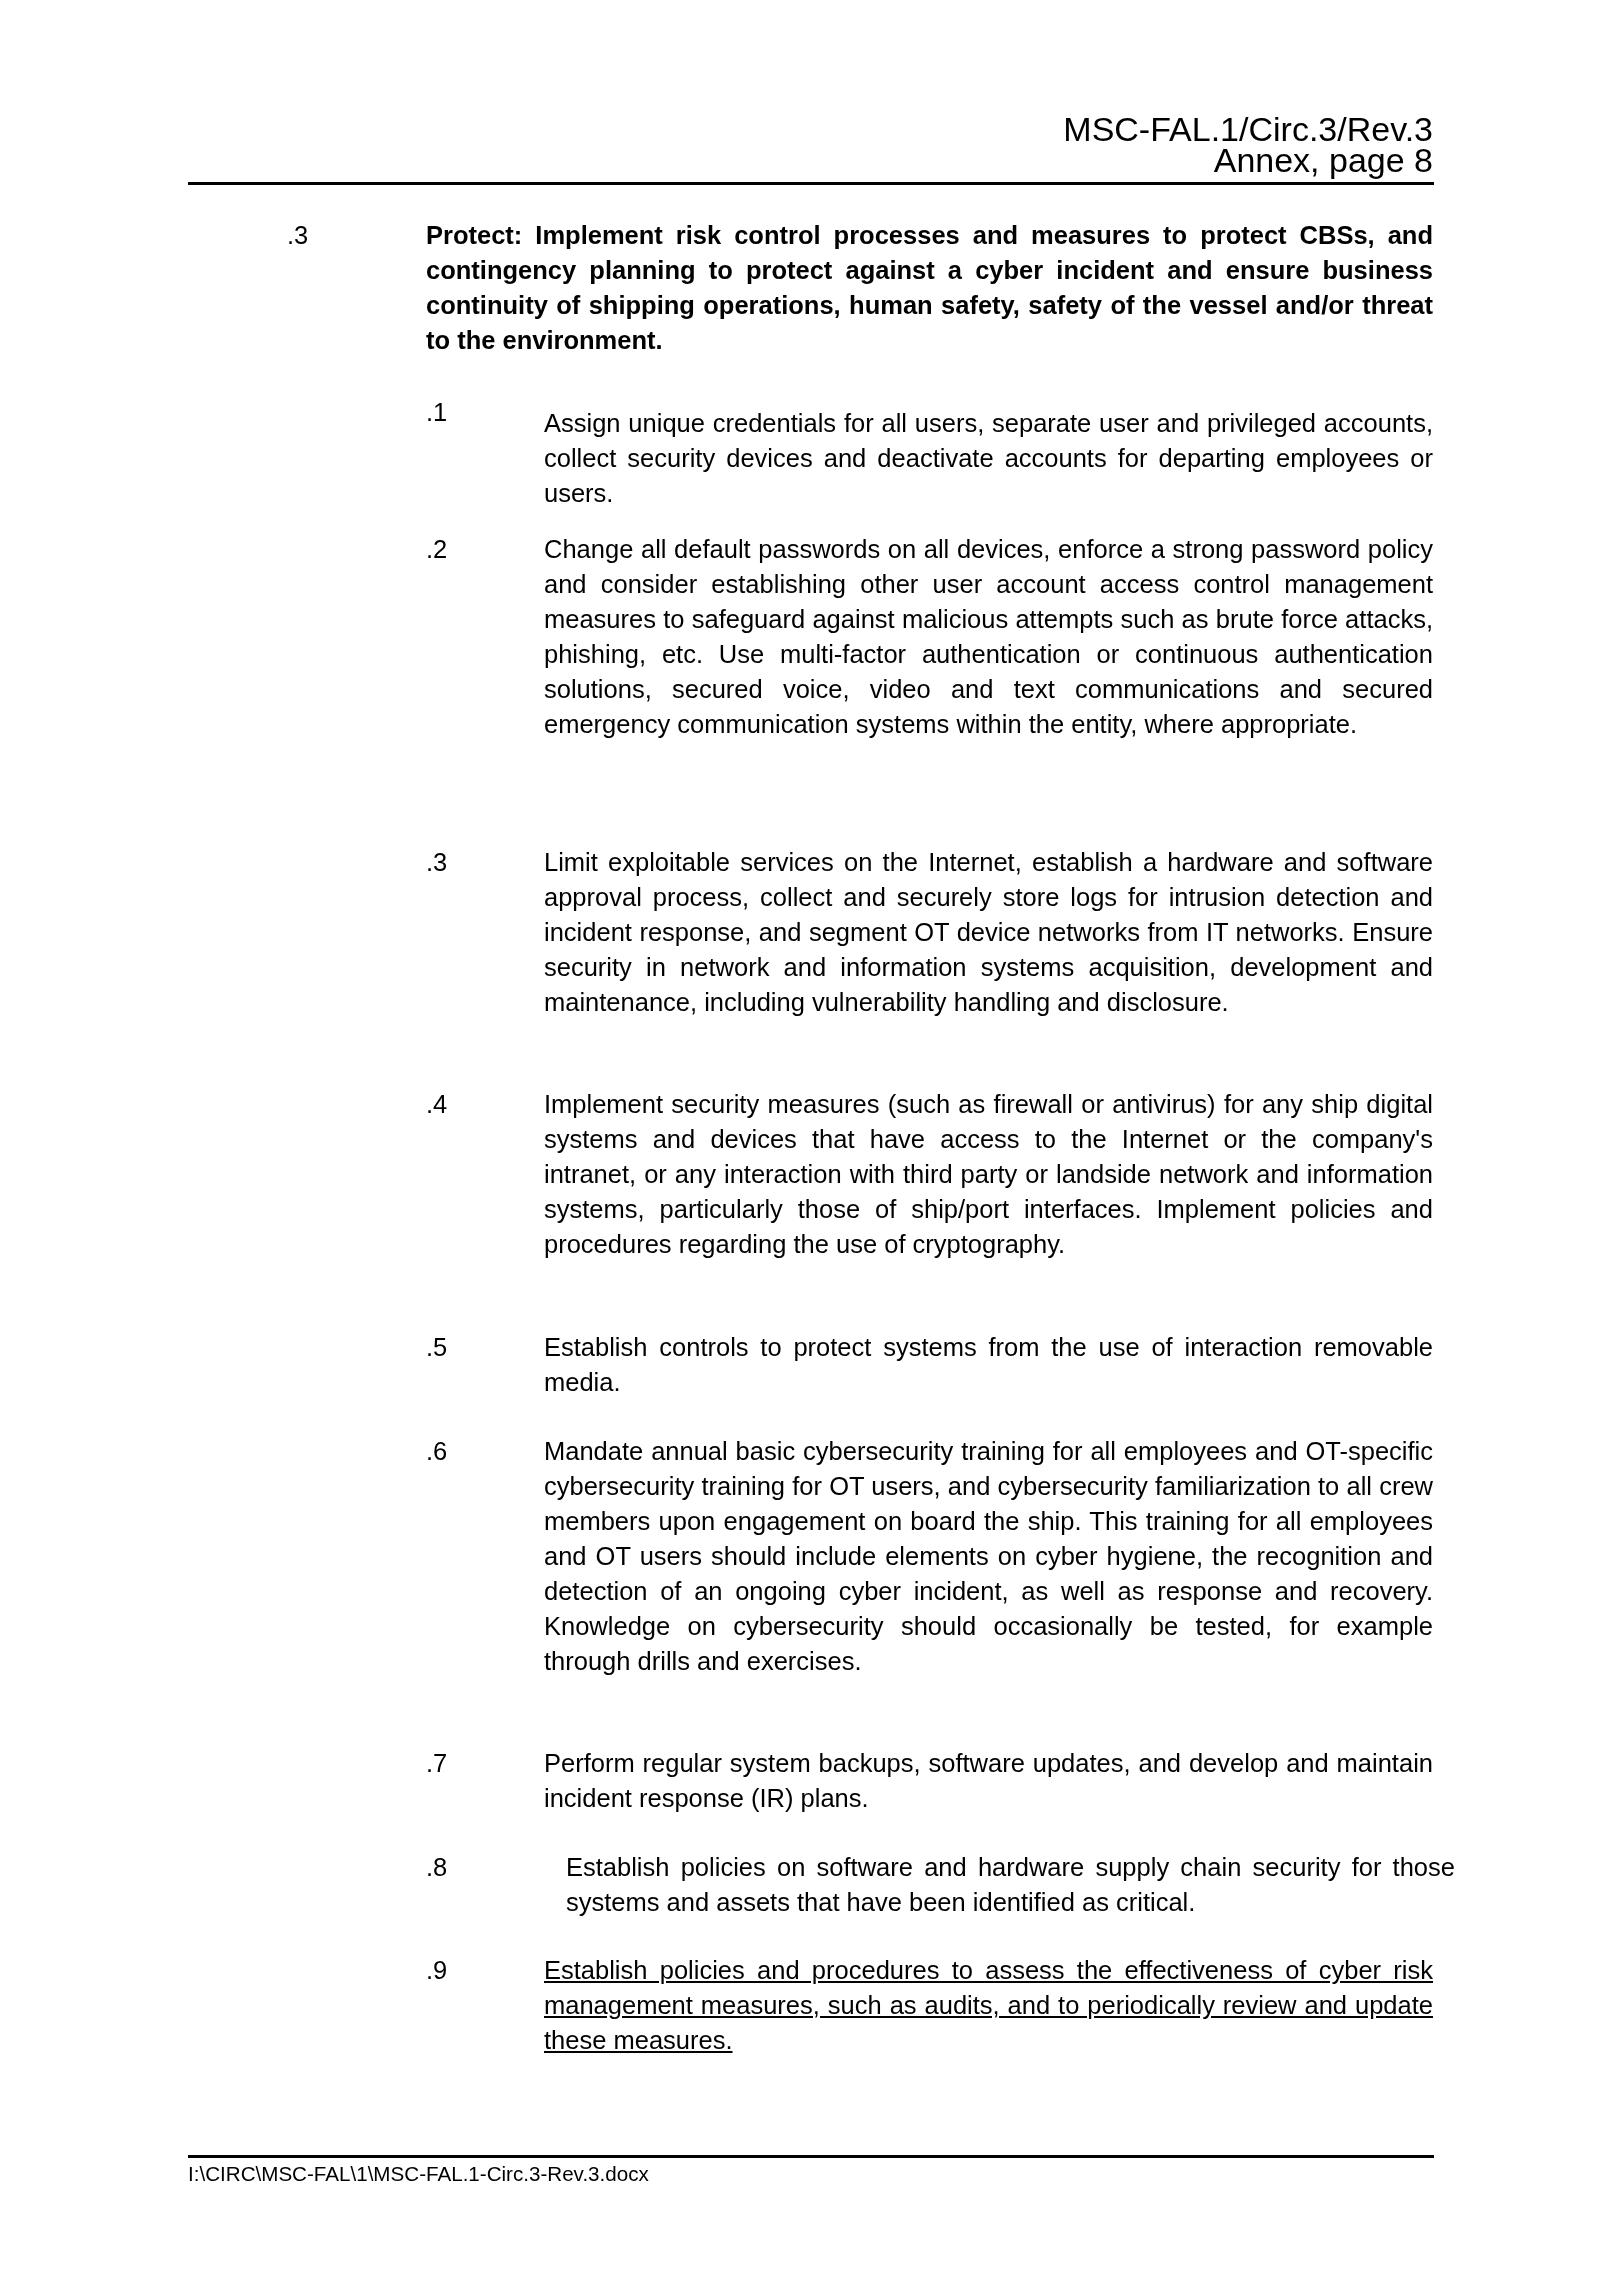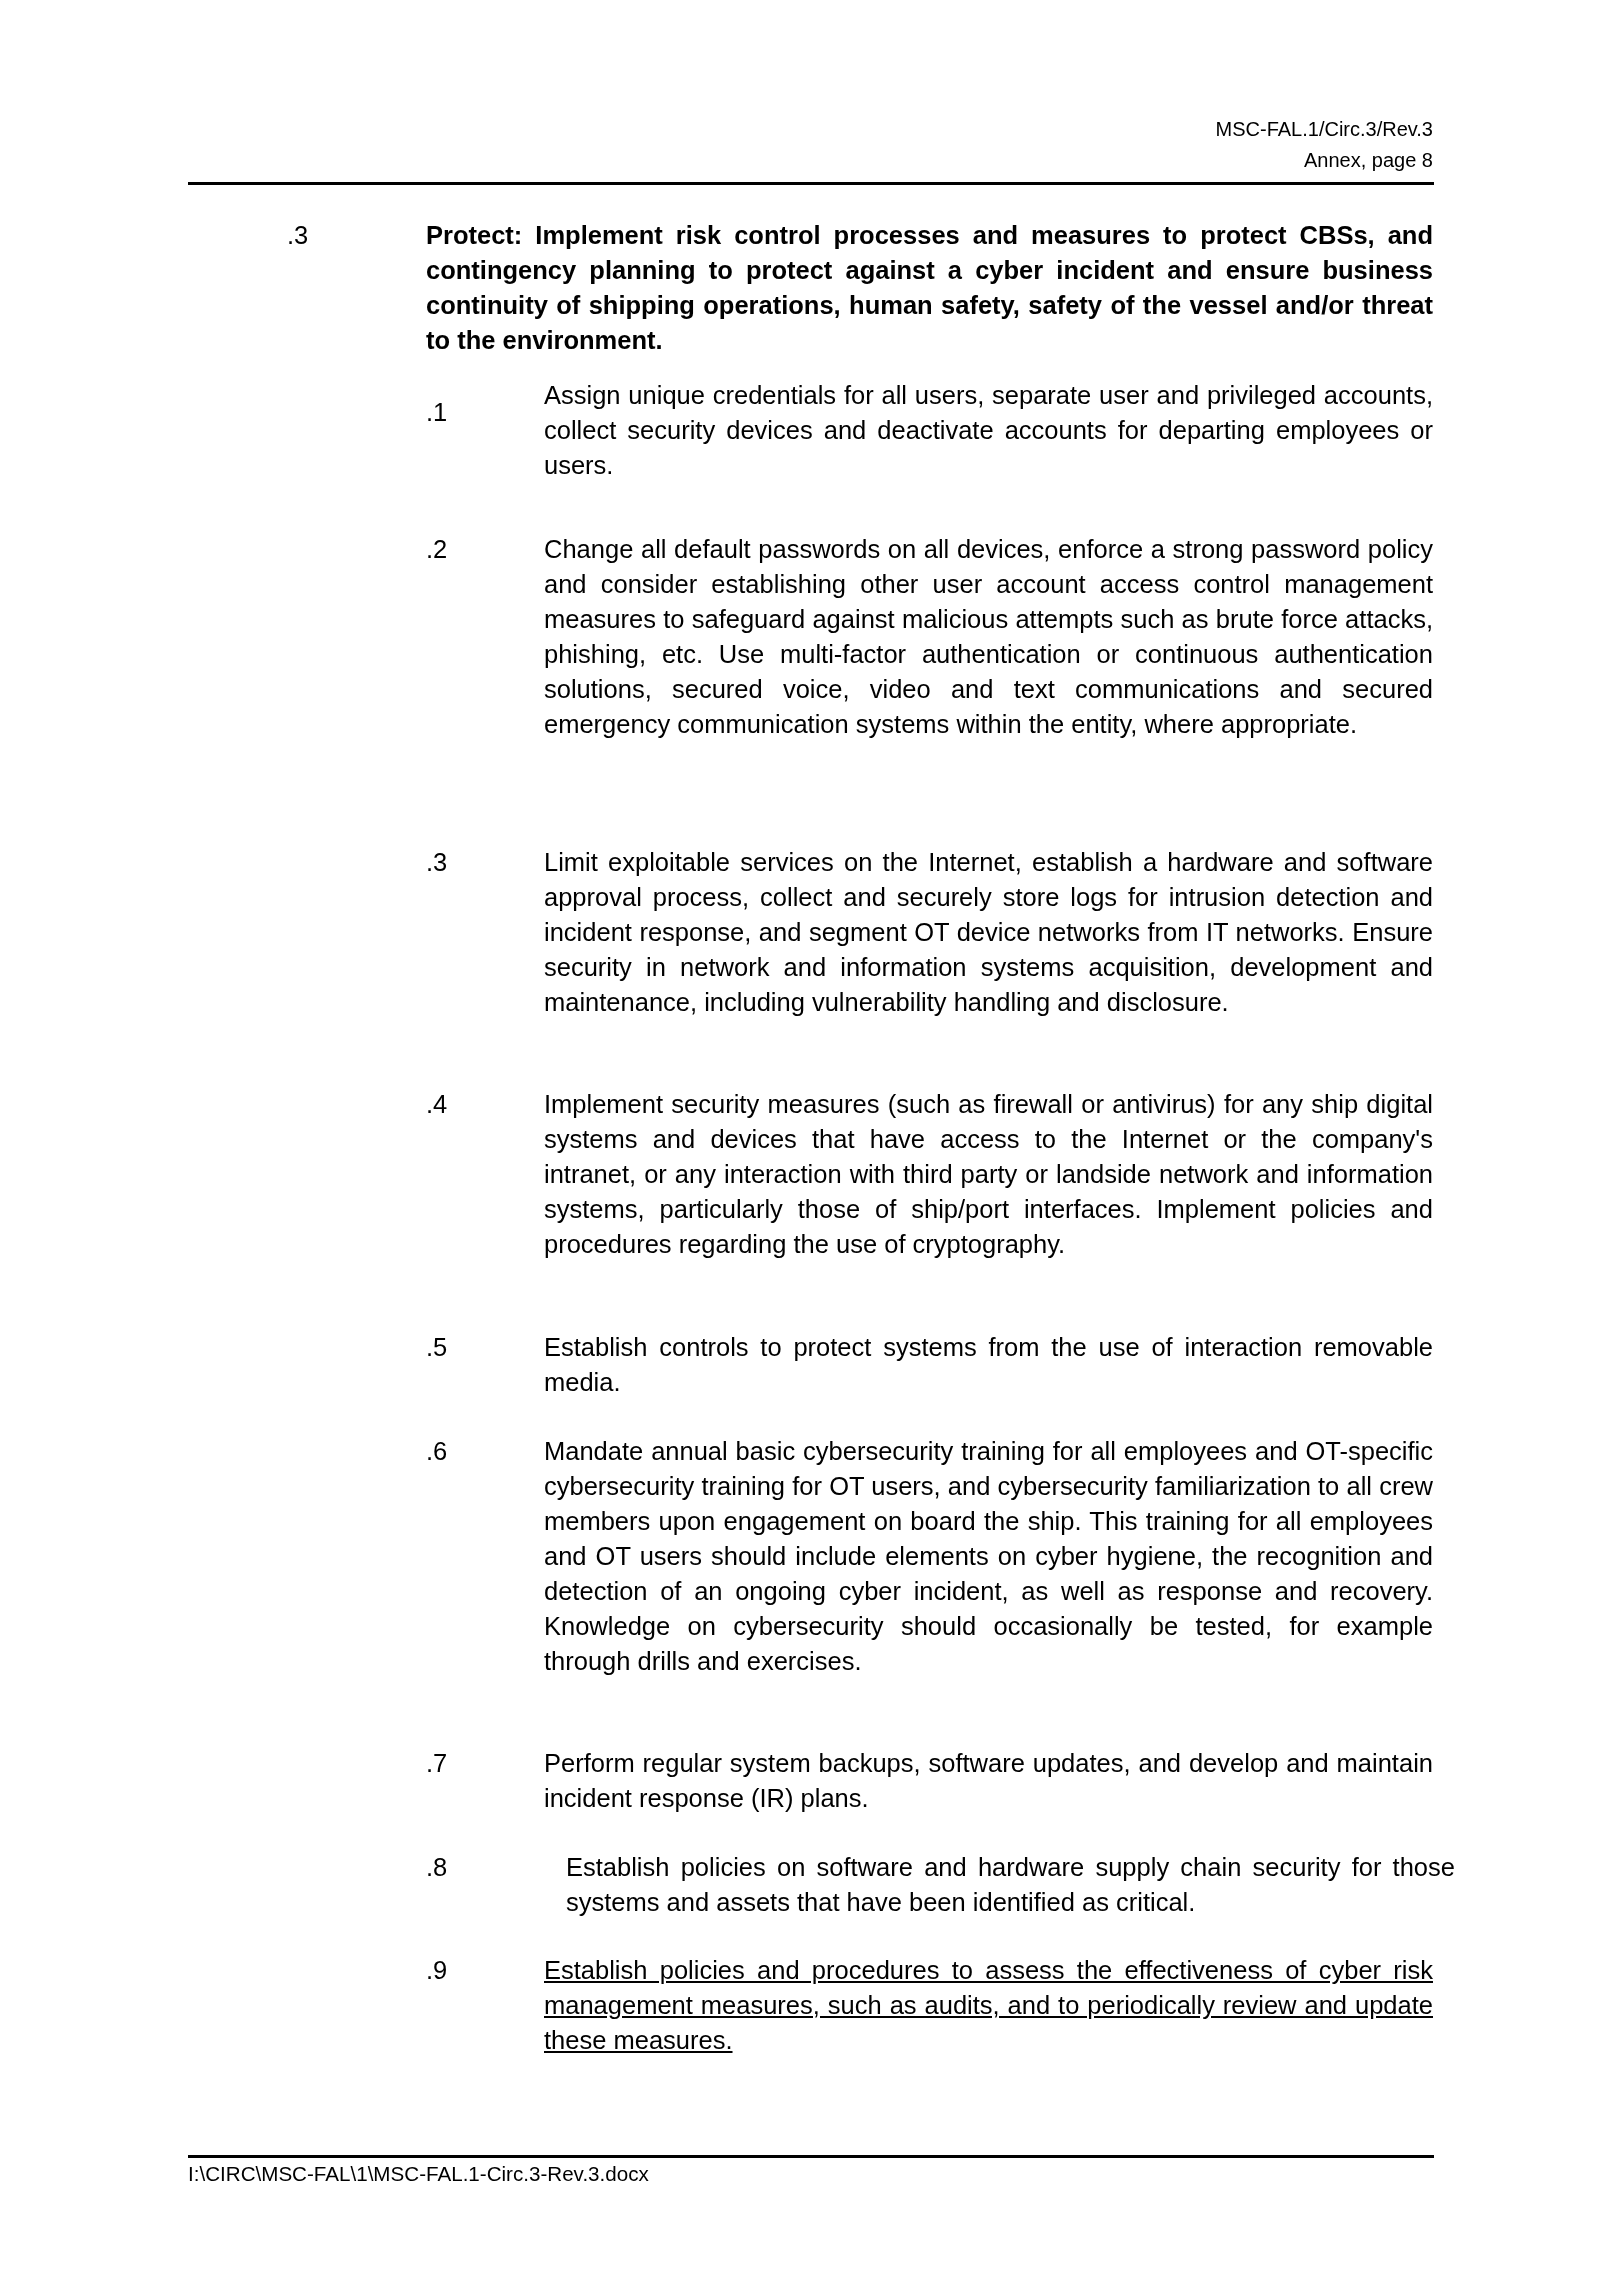--- a/index.html
+++ b/index.html
@@ -1,19 +1,19 @@
 <!DOCTYPE html>
 <html><head>
 <meta charset="utf-8">
 <style>
   html, body { margin: 0; padding: 0; background: #ffffff; }
   body { width: 1621px; height: 2293px; position: relative; overflow: hidden;
          font-family: "Liberation Sans", sans-serif; color: #000; }
   .header { position: absolute; left: 188px; top: 114px; width: 1245px; text-align: right;
-            font-size: 20px; line-height: 31px; }
+            font-size: 34px; line-height: 31px; }
   .rule { position: absolute; left: 188px; width: 1246px; height: 2.9px; background: #000; }
   .rule.top { top: 182px; }
   .rule.bottom { top: 2155px; }
   .footer { position: absolute; left: 188px; top: 2161px; font-size: 20.6px; line-height: 25.5px; text-align: center; }
   .para { position: absolute; font-size: 25.5px; line-height: 35px; }
   .num { position: absolute; font-size: 25.5px; line-height: 35px; }
   .text { position: absolute; text-align: justify; text-align-last: left; }
   .lead-num { left: 287px; }
   .lead-text { left: 426px; width: 1007px; }
   .sub-num { left: 426px; }
@@ -25,21 +25,21 @@
 <div class="header">
   <div>MSC-FAL.1/Circ.3/Rev.3</div>
   <div>Annex, page 8</div>
 </div>
 <div class="rule top"></div>
 
 <div class="num lead-num" style="top:218px;">.3</div>
 <div class="para text lead-text" style="top:218px;font-weight:bold;">Protect: Implement risk control processes and measures to protect CBSs, and contingency planning to protect against a cyber incident and ensure business continuity of shipping operations, human safety, safety of the vessel and/or threat to the environment.</div>
 
 <div class="num sub-num" style="top:395px;">.1</div>
-<div class="para text sub-text" style="top:378px;">Assign unique credentials for all users, separate user and privileged accounts, collect security devices and deactivate accounts for departing employees or users.</div>
+<div class="para text sub-text" style="top:406px;">Assign unique credentials for all users, separate user and privileged accounts, collect security devices and deactivate accounts for departing employees or users.</div>
 
 <div class="num sub-num" style="top:532px;">.2</div>
 <div class="para text sub-text" style="top:532px;">Change all default passwords on all devices, enforce a strong password policy and consider establishing other user account access control management measures to safeguard against malicious attempts such as brute force attacks, phishing, etc. Use multi-factor authentication or continuous authentication solutions, secured voice, video and text communications and secured emergency communication systems within the entity, where appropriate.</div>
 
 <div class="num sub-num" style="top:845px;">.3</div>
 <div class="para text sub-text" style="top:845px;">Limit exploitable services on the Internet, establish a hardware and software approval process, collect and securely store logs for intrusion detection and incident response, and segment OT device networks from IT networks. Ensure security in network and information systems acquisition, development and maintenance, including vulnerability handling and disclosure.</div>
 
 <div class="num sub-num" style="top:1087px;">.4</div>
 <div class="para text sub-text" style="top:1087px;">Implement security measures (such as firewall or antivirus) for any ship digital systems and devices that have access to the Internet or the company's intranet, or any interaction with third party or landside network and information systems, particularly those of ship/port interfaces. Implement policies and procedures regarding the use of cryptography.</div>
 

